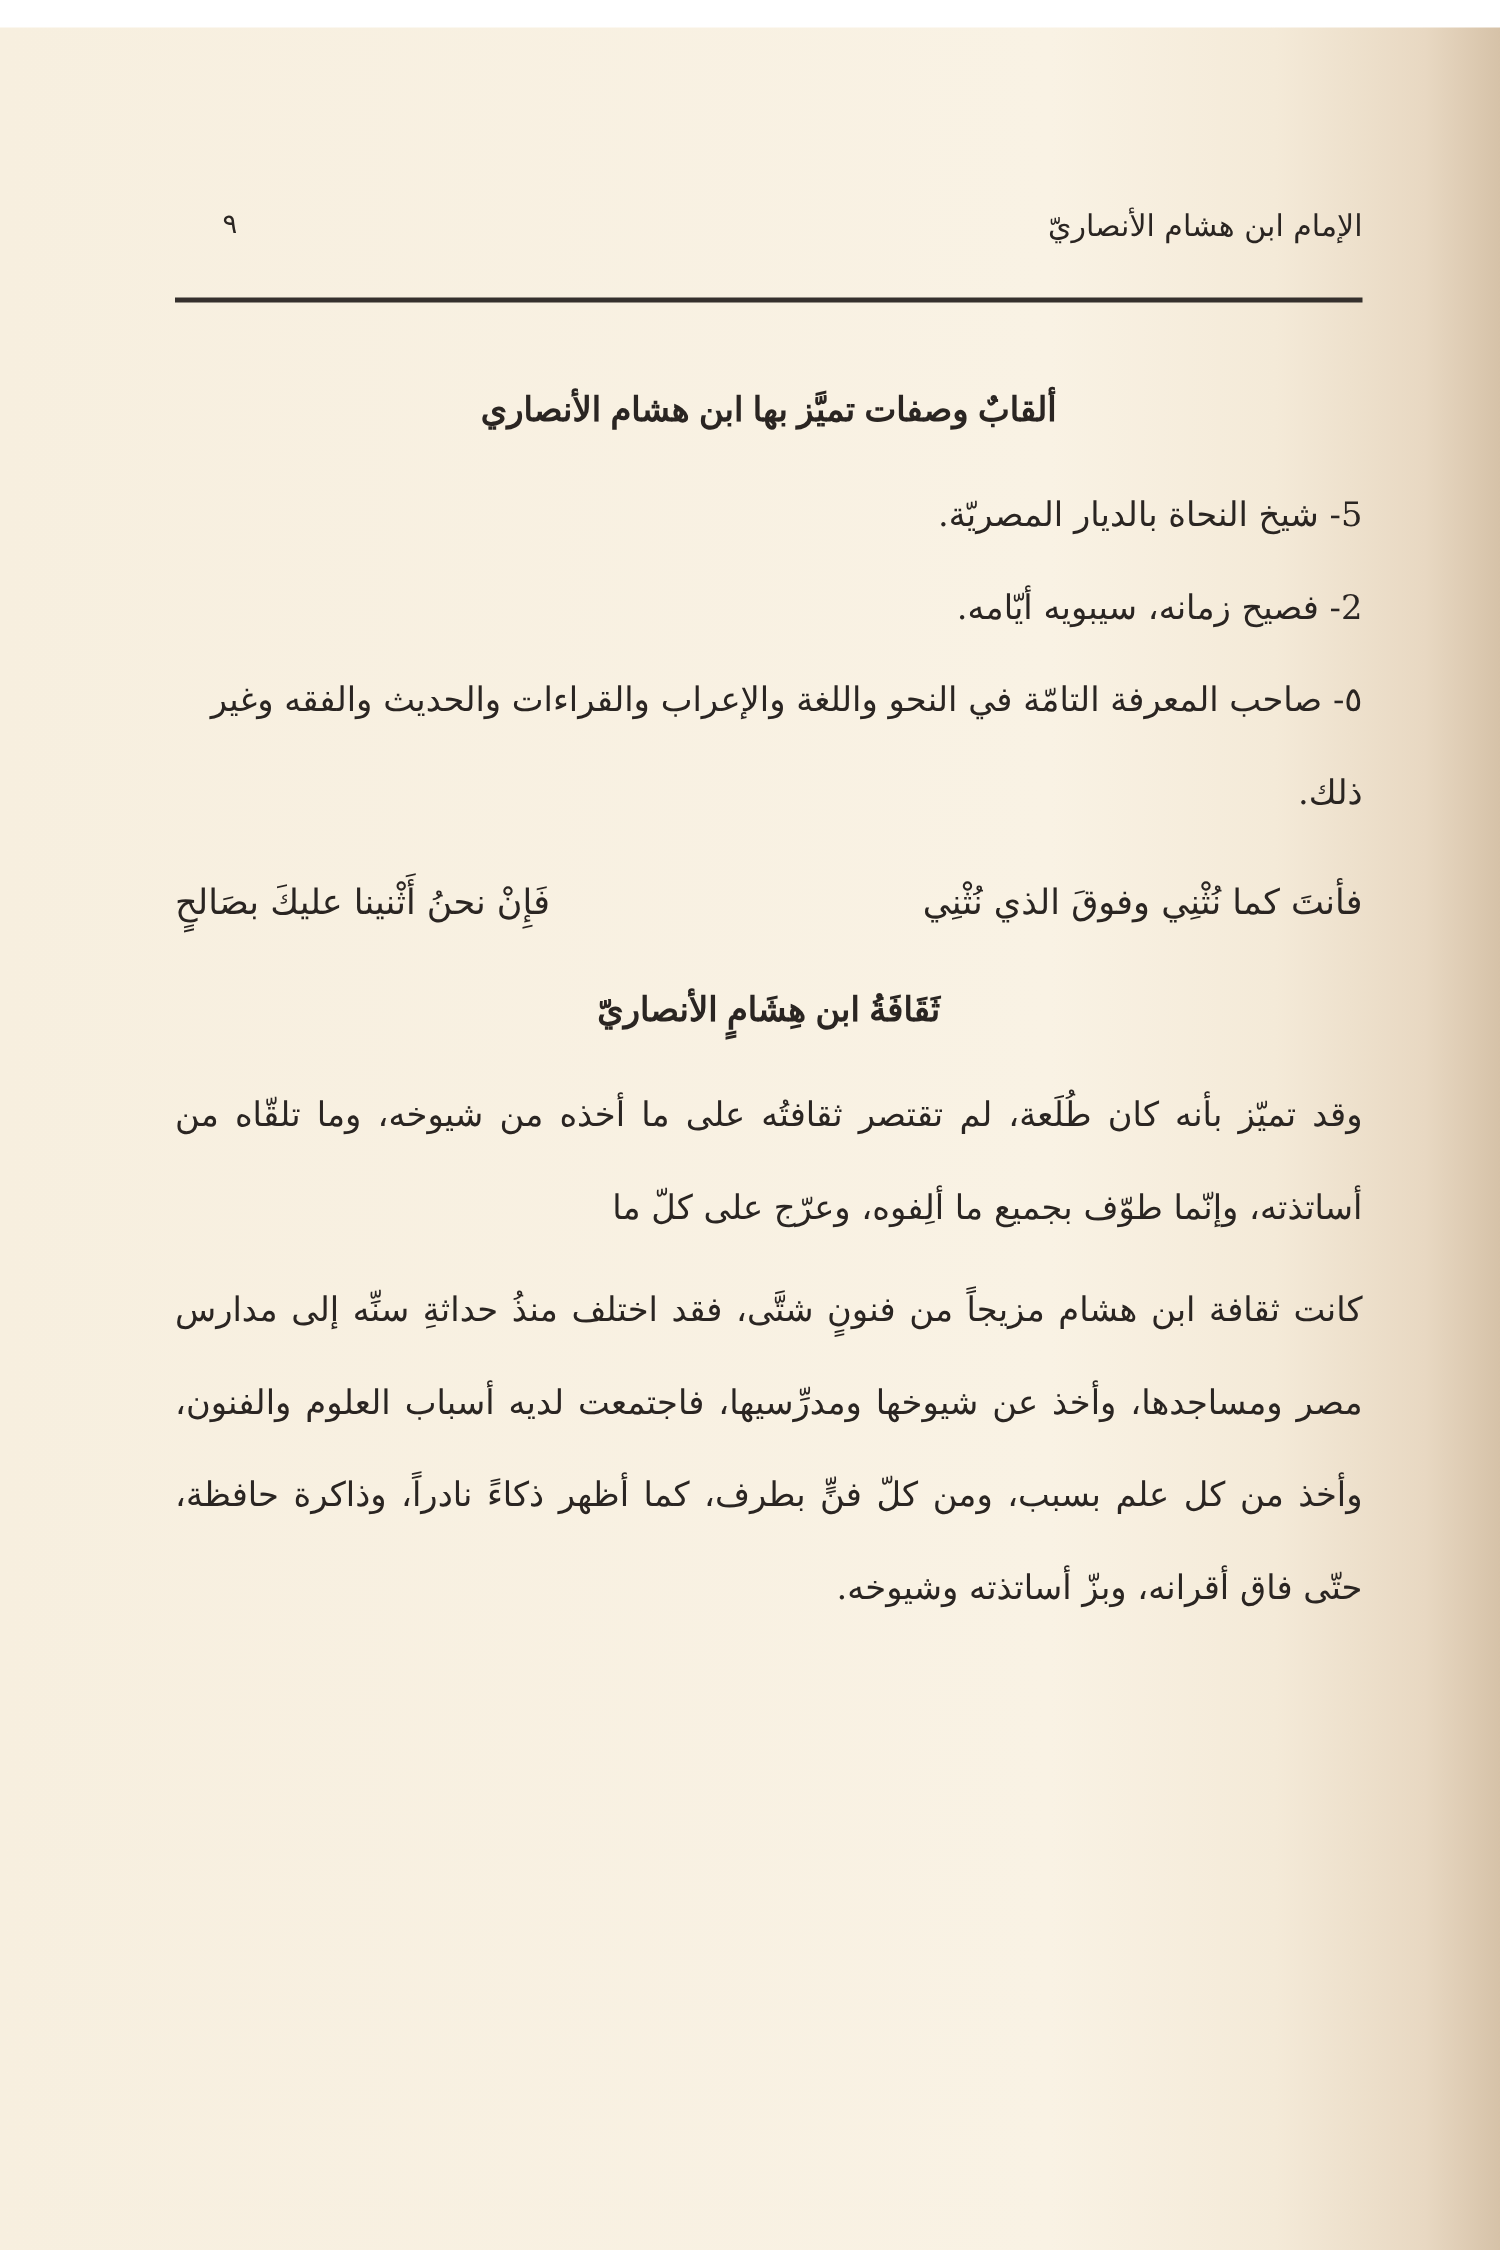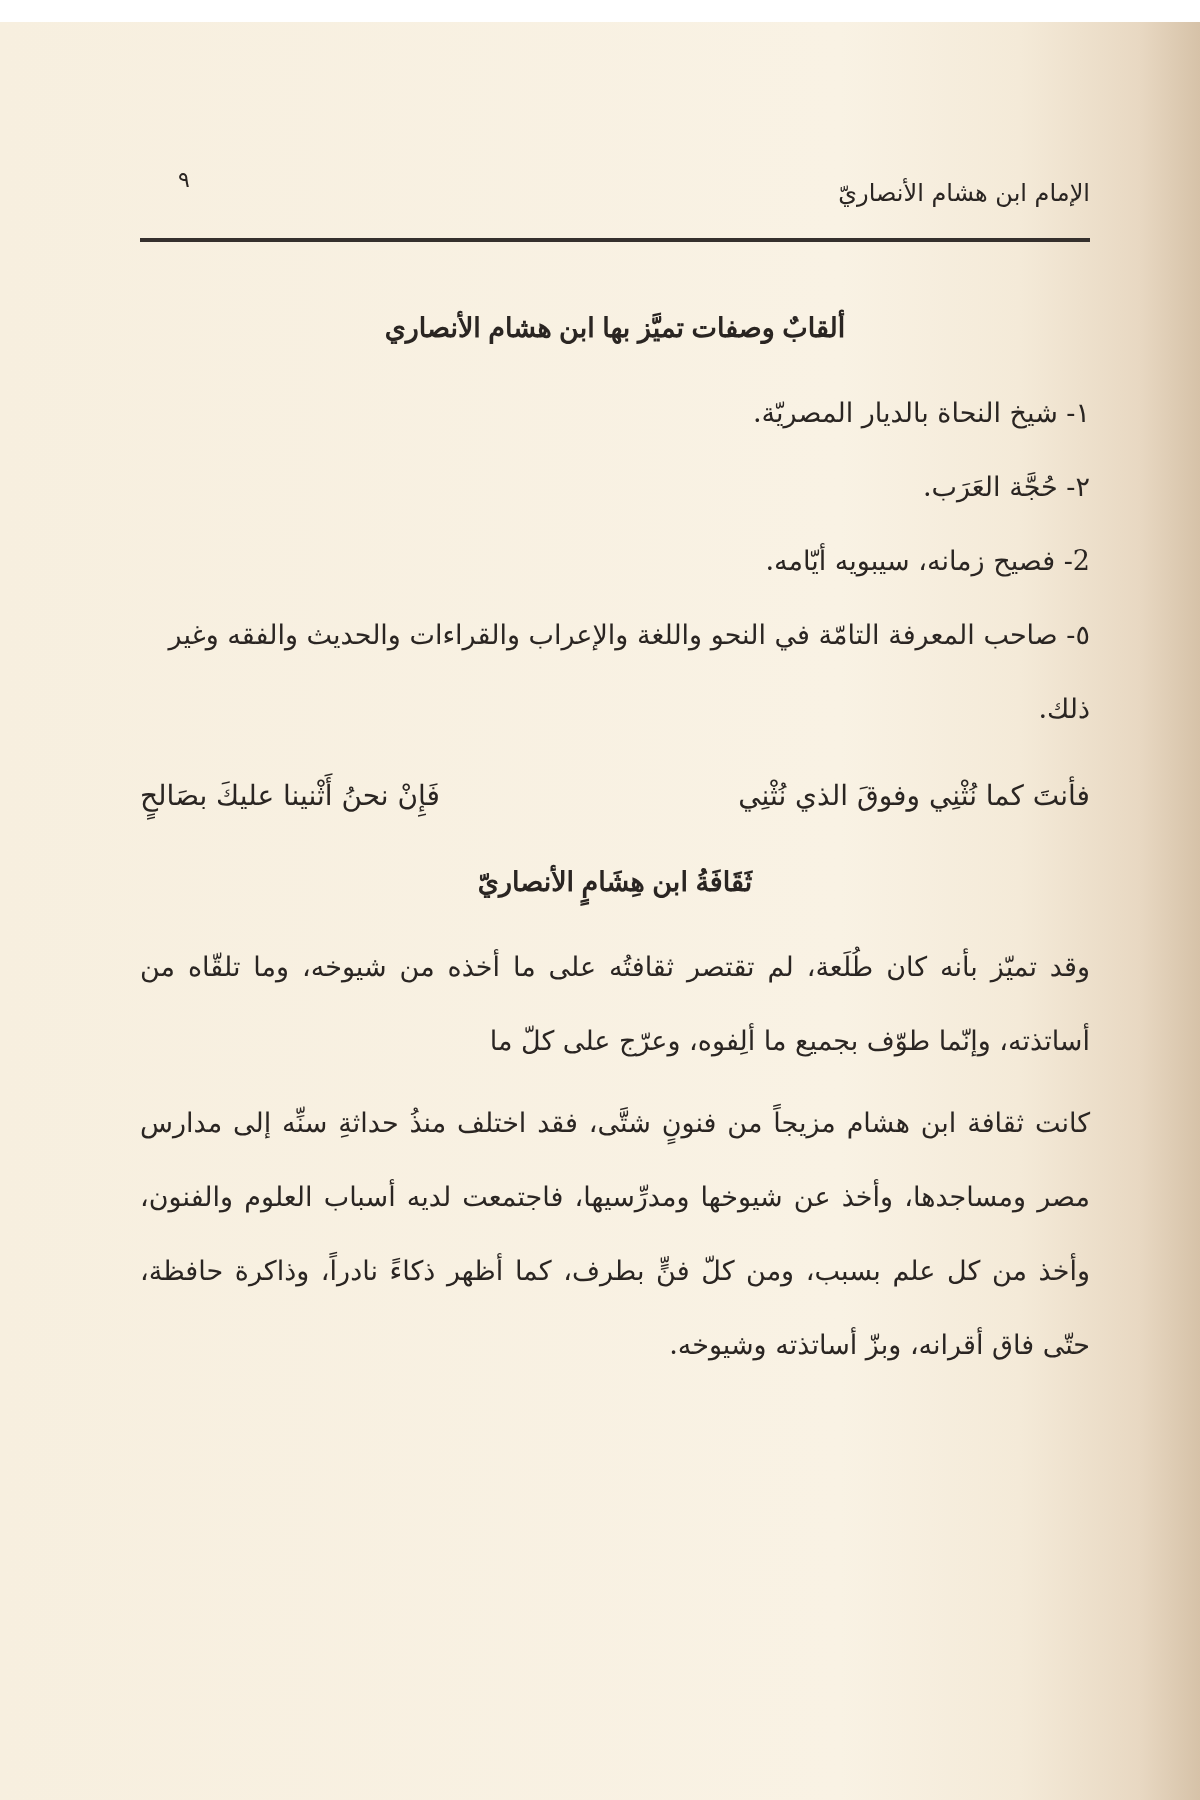--- a/index.html
+++ b/index.html
@@ -10,21 +10,21 @@
   }
   .page {
     position: absolute; left: 0; top: 22px; width: 1200px; height: 1778px;
     background: linear-gradient(to right, #f7efdf 0%, #f9f2e4 70%, #f4ead8 85%, #e8d8c2 95%, #d6c2a8 100%);
   }
   .header {
     position: absolute; left: 140px; width: 950px; top: 145px; height: 50px;
     direction: rtl;
   }
   .running-title {
-    position: absolute; right: 0; top: 12px;
+    position: absolute; right: 0; top: 0;
     font-family: "DejaVu Sans", sans-serif; font-size: 24px; color: #2a2522; margin-left: 16px;
   }
   .page-number {
     position: absolute; left: 38px; top: 0;
     font-family: "DejaVu Sans", sans-serif; font-size: 22px; color: #2a2522;
   }
   .rule {
     position: absolute; left: 140px; width: 950px; top: 216px; height: 4px;
     background: #35302d;
   }
@@ -49,22 +49,21 @@
 
 <div class="page">
   <div class="header">
     <span class="running-title">الإمام ابن هشام الأنصاريّ</span>
     <span class="page-number">٩</span>
   </div>
   <div class="rule"></div>
 
   <div class="content">
     <h2 class="heading">ألقابٌ وصفات تميَّز بها ابن هشام الأنصاري</h2>
-    <p class="item">١- شيخ النحاة بالديار المصريّة.</p>
-    <p class="item">٢- حُجَّة العَرَب.</p>
+    <p class="item">5- شيخ النحاة بالديار المصريّة.</p>
     <p class="item">2- فصيح زمانه، سيبويه أيّامه.</p>
     <p class="item wrap">٥- صاحب المعرفة التامّة في النحو واللغة والإعراب والقراءات والحديث والفقه وغير ذلك.</p>
 
     <div class="verse">
       <span>فأنتَ كما نُثْنِي وفوقَ الذي نُثْنِي</span>
       <span>فَإِنْ نحنُ أَثْنينا عليكَ بصَالحٍ</span>
     </div>
 
     <h2 class="heading">ثَقَافَةُ ابن هِشَامٍ الأنصاريّ</h2>
     <p class="para">وقد تميّز بأنه كان طُلَعة، لم تقتصر ثقافتُه على ما أخذه من شيوخه، وما تلقّاه من أساتذته، وإنّما طوّف بجميع ما ألِفوه، وعرّج على كلّ ما</p>

